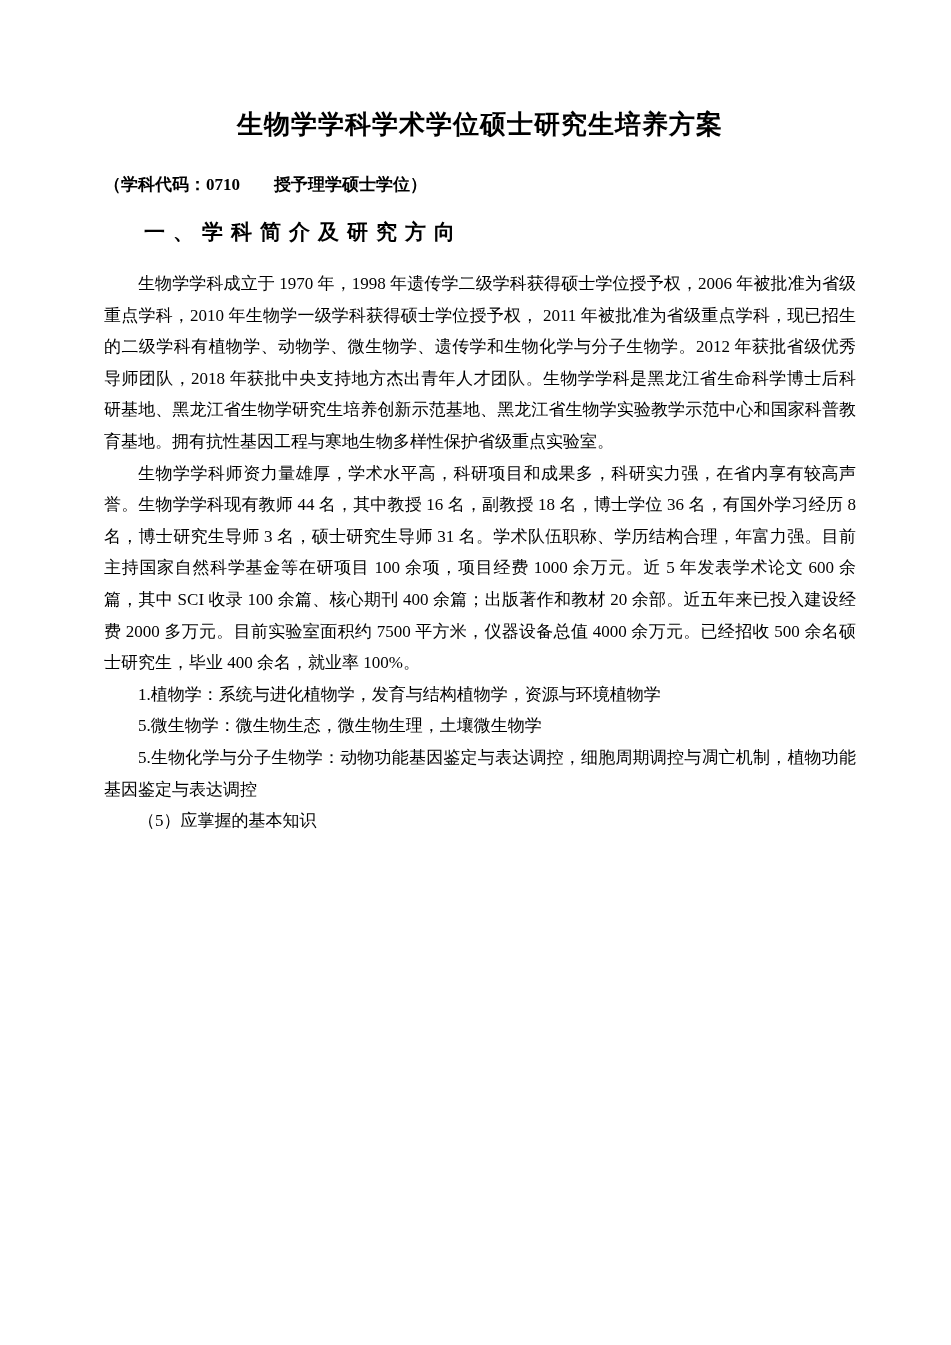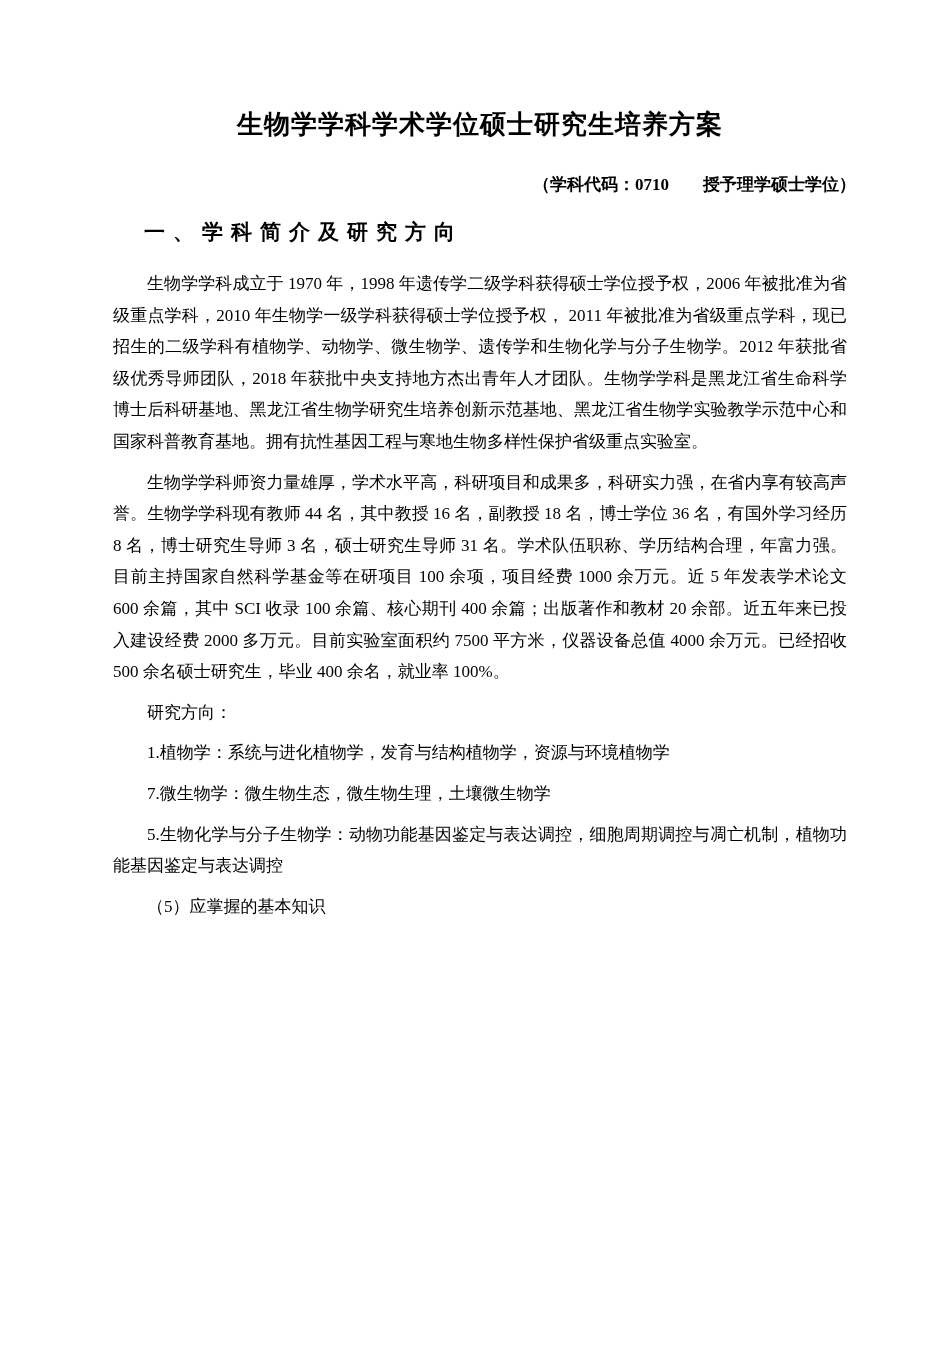--- a/index.html
+++ b/index.html
@@ -25,21 +25,21 @@
     text-align: center;
     font-family: "Liberation Sans", "DejaVu Sans", sans-serif;
     font-weight: bold;
     font-size: 26px;
     line-height: 32px;
     letter-spacing: 1px;
     margin: 0 0 34px 0;
     white-space: pre-wrap;
   }
   .doc-subtitle {
-    text-align: right;
+    text-align: left;
     font-weight: bold;
     font-size: 17px;
     line-height: 22px;
     margin: 0 0 22px 0;
     white-space: pre-wrap;
   }
   .section-heading {
     font-weight: bold;
     font-size: 21px;
     line-height: 28px;
@@ -50,45 +50,44 @@
   }
   .section-heading.second {
     margin-top: 4px;
     margin-bottom: 24px;
   }
   .body-par {
     font-size: 17px;
     line-height: 31.6px;
     text-align: justify;
     text-indent: 2em;
-    margin: 9px;
+    margin: 0;
     white-space: pre-wrap;
   }
 </style>
 </head>
 <body>
 
 <div class="page">
 
   <h1 class="doc-title">生物学学科学术学位硕士研究生培养方案</h1>
 
   <p class="doc-subtitle">（学科代码：0710　　授予理学硕士学位）</p>
 
   <h2 class="section-heading">一、学科简介及研究方向</h2>
 
   <p class="body-par">生物学学科成立于 1970 年，1998 年遗传学二级学科获得硕士学位授予权，2006 年被批准为省级重点学科，2010 年生物学一级学科获得硕士学位授予权， 2011 年被批准为省级重点学科，现已招生的二级学科有植物学、动物学、微生物学、遗传学和生物化学与分子生物学。2012 年获批省级优秀导师团队，2018 年获批中央支持地方杰出青年人才团队。生物学学科是黑龙江省生命科学博士后科研基地、黑龙江省生物学研究生培养创新示范基地、黑龙江省生物学实验教学示范中心和国家科普教育基地。拥有抗性基因工程与寒地生物多样性保护省级重点实验室。</p>
 
   <p class="body-par">生物学学科师资力量雄厚，学术水平高，科研项目和成果多，科研实力强，在省内享有较高声誉。生物学学科现有教师 44 名，其中教授 16 名，副教授 18 名，博士学位 36 名，有国外学习经历 8 名，博士研究生导师 3 名，硕士研究生导师 31 名。学术队伍职称、学历结构合理，年富力强。目前主持国家自然科学基金等在研项目 100 余项，项目经费 1000 余万元。近 5 年发表学术论文 600 余篇，其中 SCI 收录 100 余篇、核心期刊 400 余篇；出版著作和教材 20 余部。近五年来已投入建设经费 2000 多万元。目前实验室面积约 7500 平方米，仪器设备总值 4000 余万元。已经招收 500 余名硕士研究生，毕业 400 余名，就业率 100%。</p>
 
-  <p class="body-par">研究方向：</p>
 
   <p class="body-par">1.植物学：系统与进化植物学，发育与结构植物学，资源与环境植物学</p>
 
 
-  <p class="body-par">7.微生物学：微生物生态，微生物生理，土壤微生物学</p>
+  <p class="body-par">5.微生物学：微生物生态，微生物生理，土壤微生物学</p>
 
 
   <p class="body-par">5.生物化学与分子生物学：动物功能基因鉴定与表达调控，细胞周期调控与凋亡机制，植物功能基因鉴定与表达调控</p>
 
 
 
 
   <p class="body-par">（5）应掌握的基本知识</p>
 
 </div>

